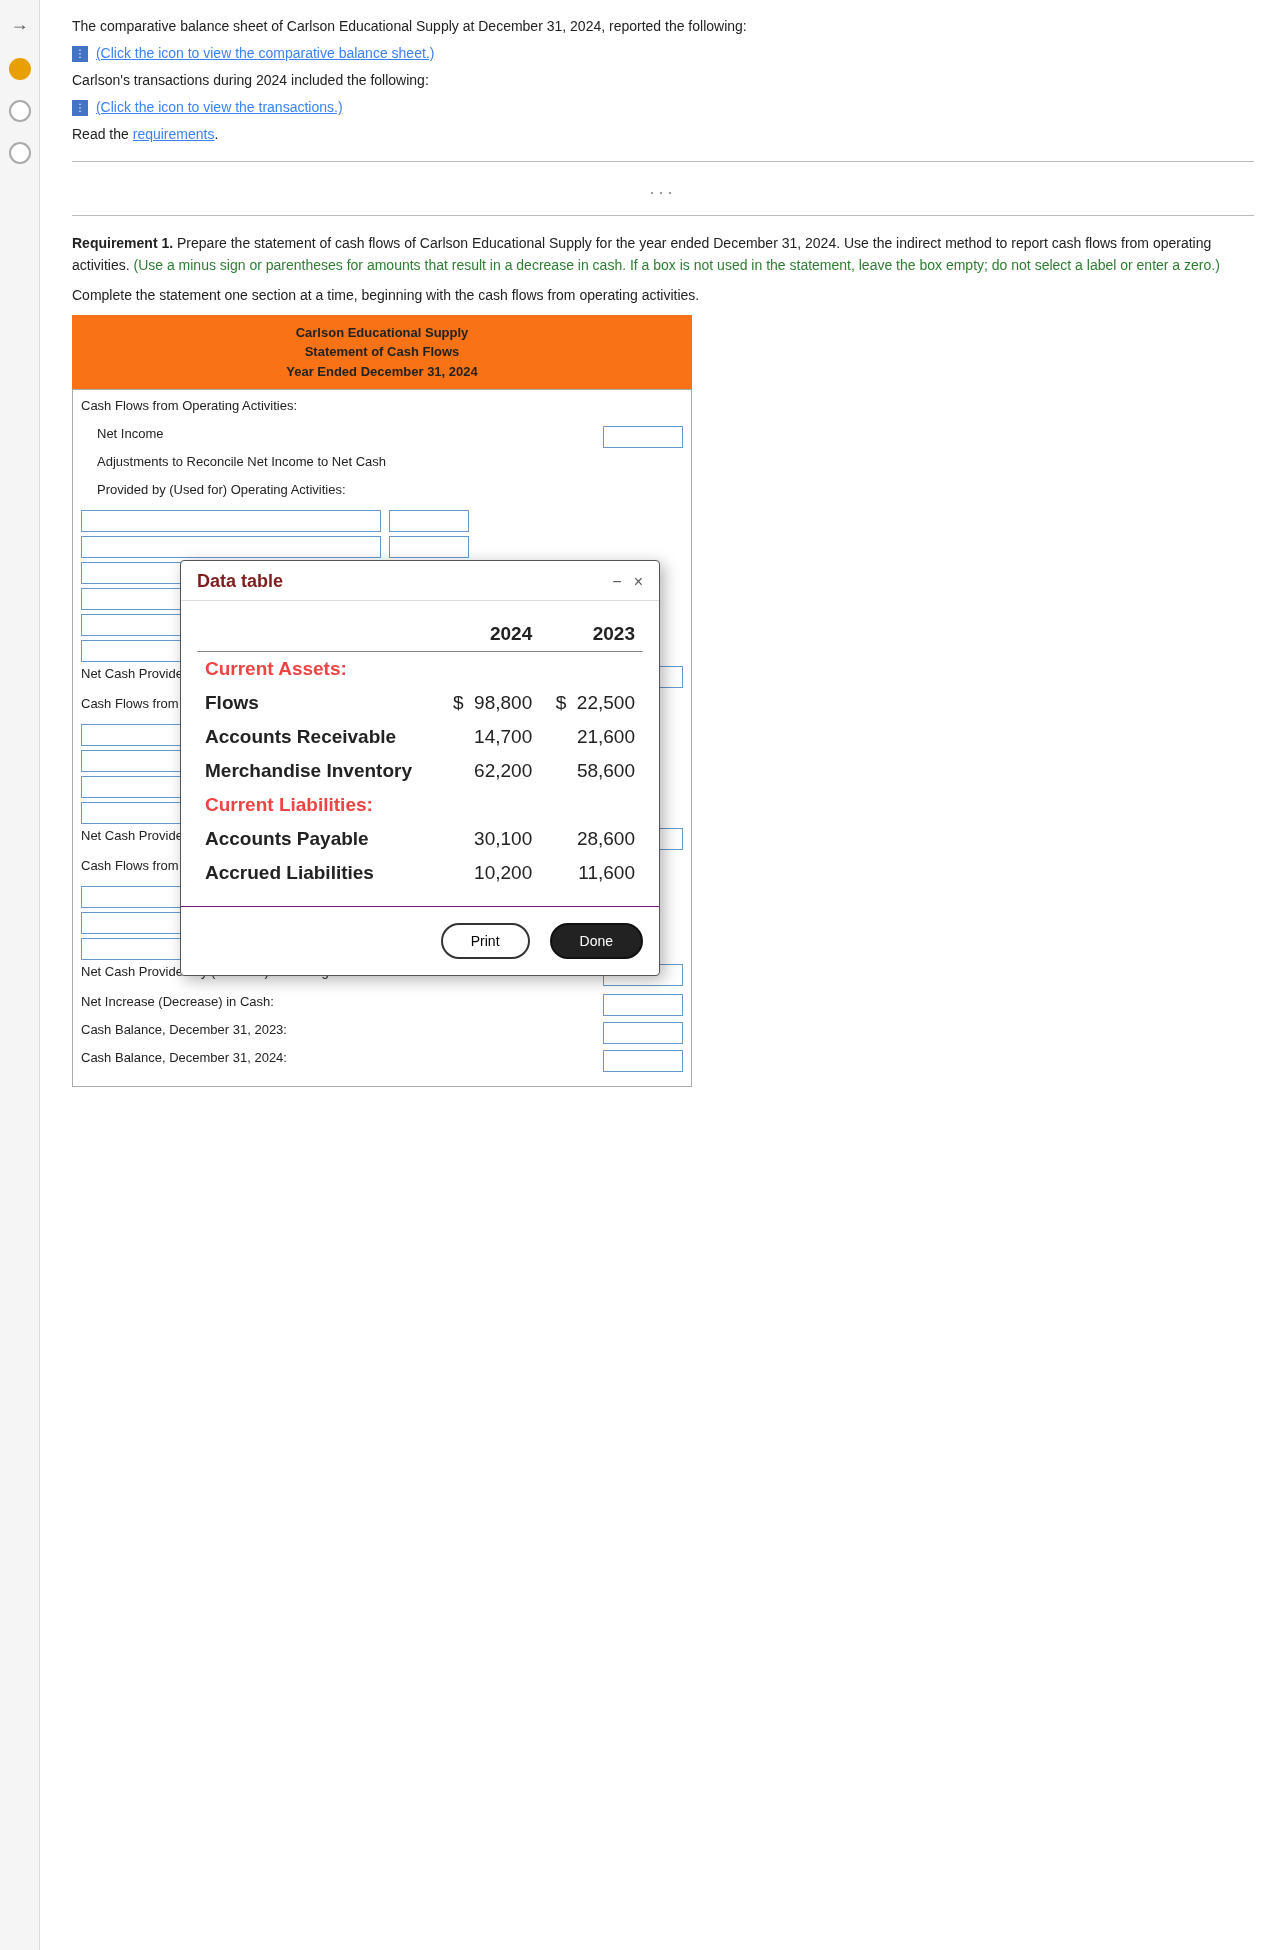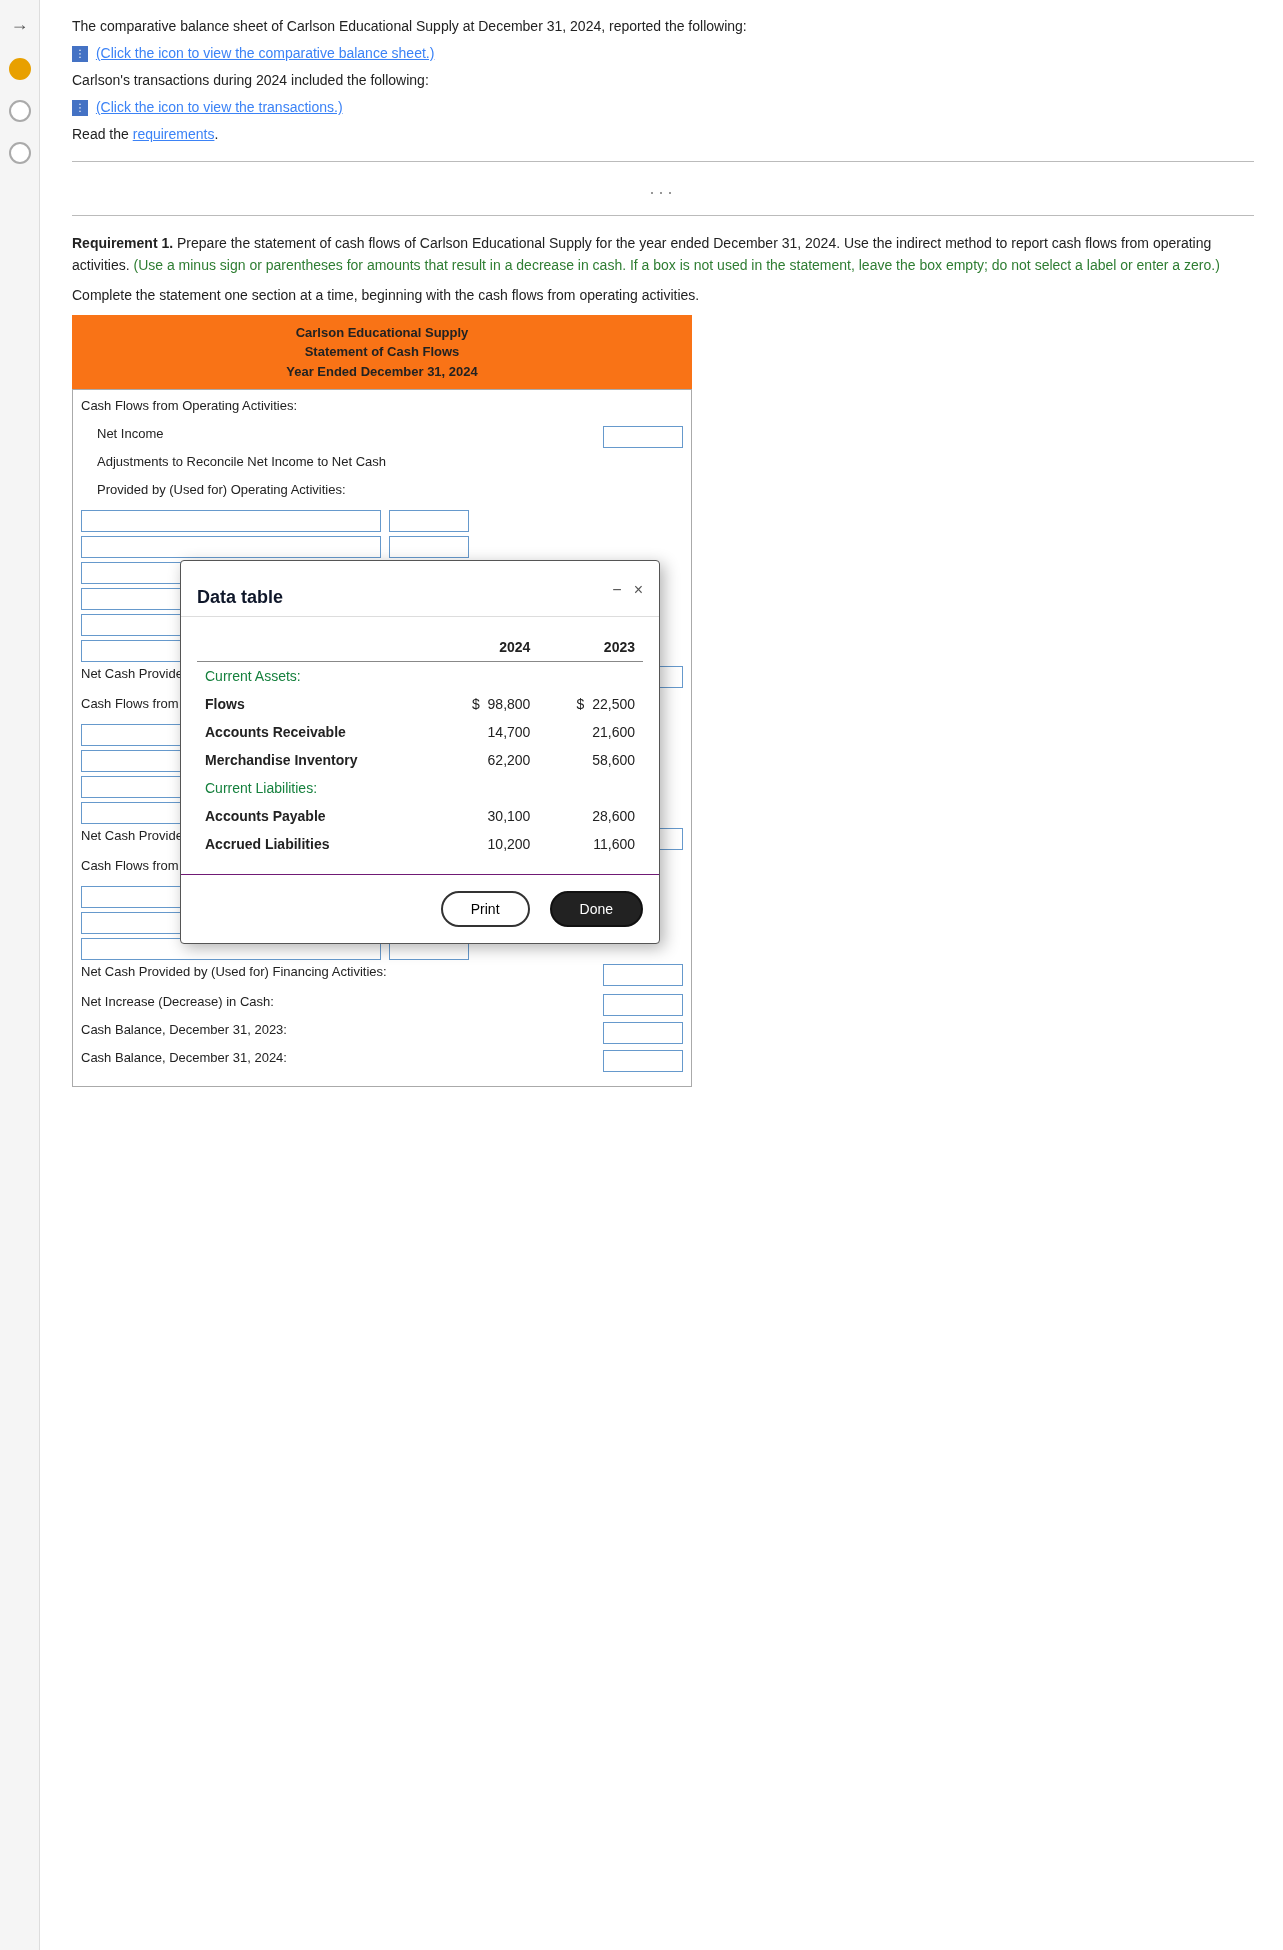--- a/index.html
+++ b/index.html
@@ -189,22 +189,21 @@
     .modal-titlebar {
       display: flex;
       align-items: center;
       justify-content: space-between;
       padding: 10px 16px 8px 16px;
       border-bottom: 1px solid #ddd;
     }
     .modal-title {
       font-size: 18px;
       font-weight: bold;
-      color: #0f172a;
-      margin-top: 16px;
+      color: #7f1d1d;
     }
     .modal-controls {
       display: flex;
       gap: 12px;
       align-items: center;
     }
     .modal-btn-minimize, .modal-btn-close {
       cursor: pointer;
       font-size: 16px;
       color: #555;
@@ -214,36 +213,36 @@
     }
     .modal-body {
       padding: 16px;
     }
     .data-table {
       width: 100%;
       border-collapse: collapse;
     }
     .data-table th, .data-table td {
       padding: 6px 8px;
-      font-size: 14px;
+      font-size: 19px;
       text-align: right;
     }
     .data-table th {
       border-bottom: 1px solid #888;
       font-weight: bold;
     }
     .data-table td:first-child {
       text-align: left;
     }
     .data-table th:first-child {
       text-align: left;
     }
     .data-table .section-label {
-      font-weight: normal;
-      color: #15803d;
+      font-weight: bold;
+      color: #ef4444;
       margin-top: 6px;
     }
     .data-table .bold-label {
       font-weight: bold;
     }
     .modal-footer {
       display: flex;
       justify-content: flex-end;
       gap: 20px;
       padding: 16px;

